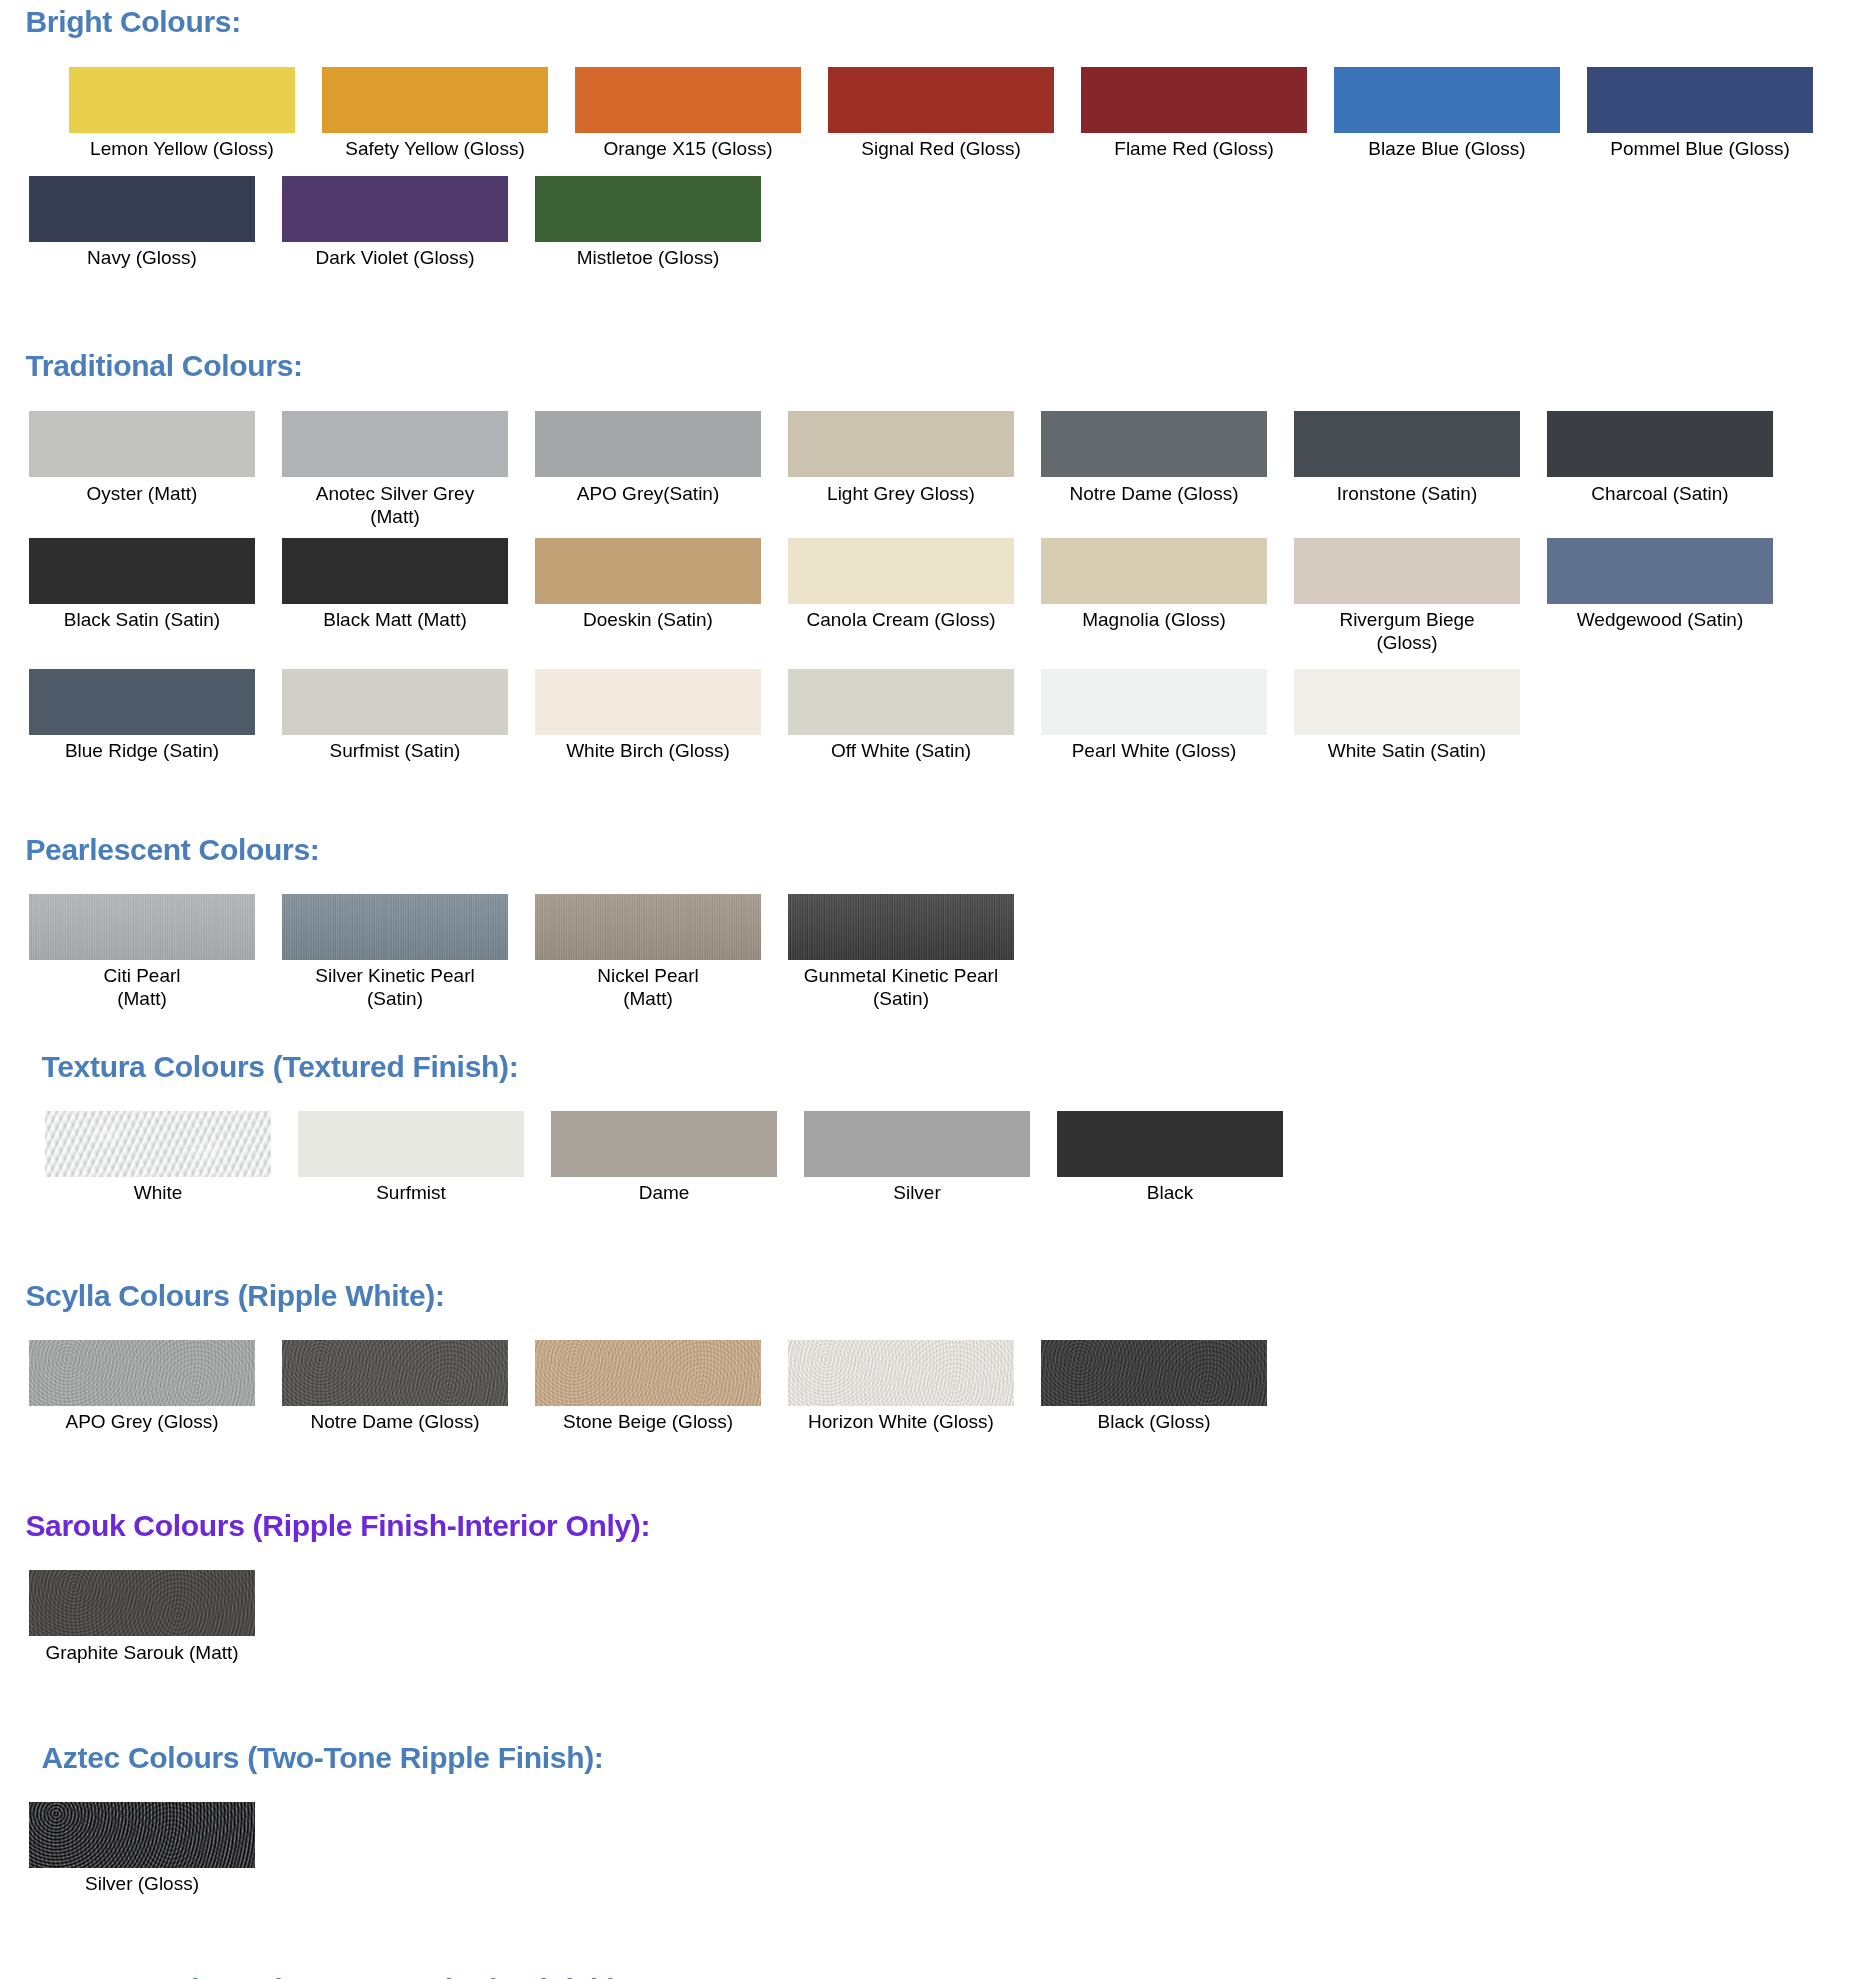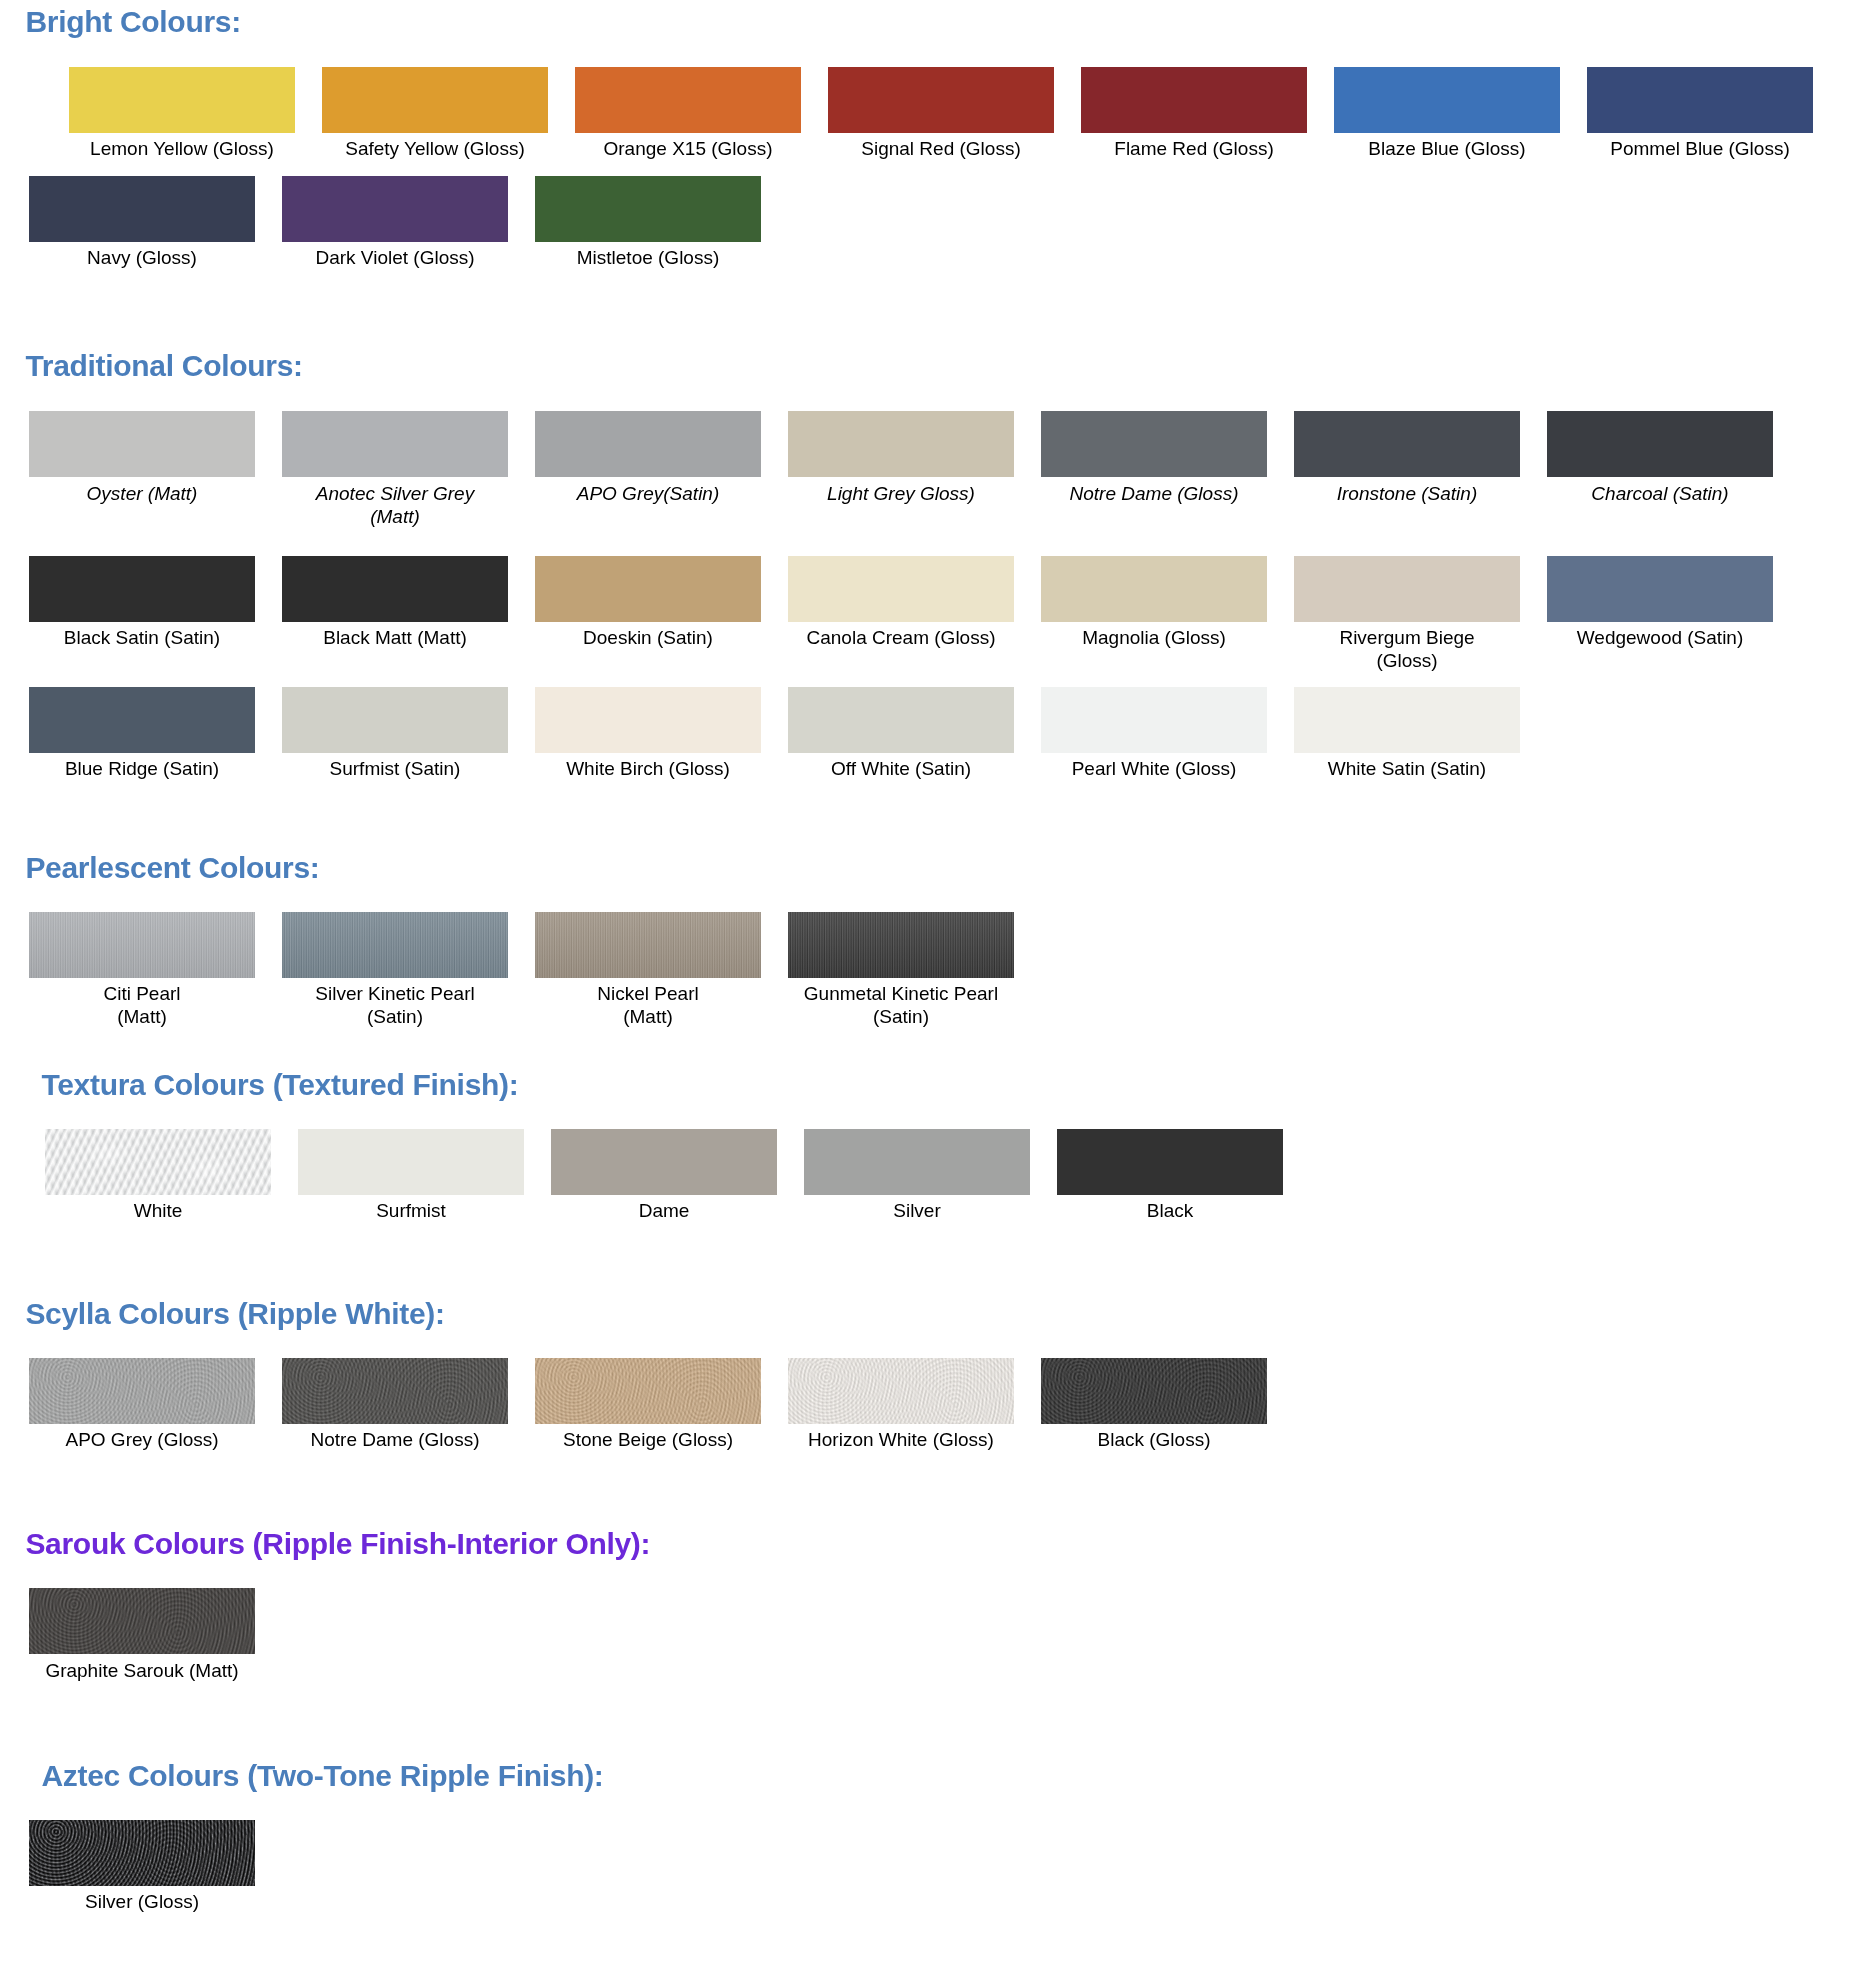--- a/index.html
+++ b/index.html
@@ -154,21 +154,21 @@
             <div class="swatch-cell">
               <div class="swatch-chip" style="background-color: rgb(60, 97, 52);"></div>
               <div class="swatch-label">Mistletoe (Gloss)</div>
             </div>
           </div>
         </div>
       </div>
       <div class="section" style="padding-top: 29px; padding-bottom: 47px;">
         <div class="section-heading" style="margin-bottom: 30.5px; color: rgb(74, 126, 187);">Traditional Colours:</div>
         <div class="swatch-rows">
-          <div class="swatch-row" style="margin-bottom: 28px; font-style: italic;">
+          <div class="swatch-row" style="margin-bottom: 10px;">
             <div class="swatch-cell">
               <div class="swatch-chip" style="background-color: rgb(194, 194, 193);"></div>
               <div class="swatch-label">Oyster (Matt)</div>
             </div>
             <div class="swatch-cell">
               <div class="swatch-chip" style="background-color: rgb(176, 178, 181);"></div>
               <div class="swatch-label">Anotec Silver Grey
 (Matt)</div>
             </div>
             <div class="swatch-cell">

